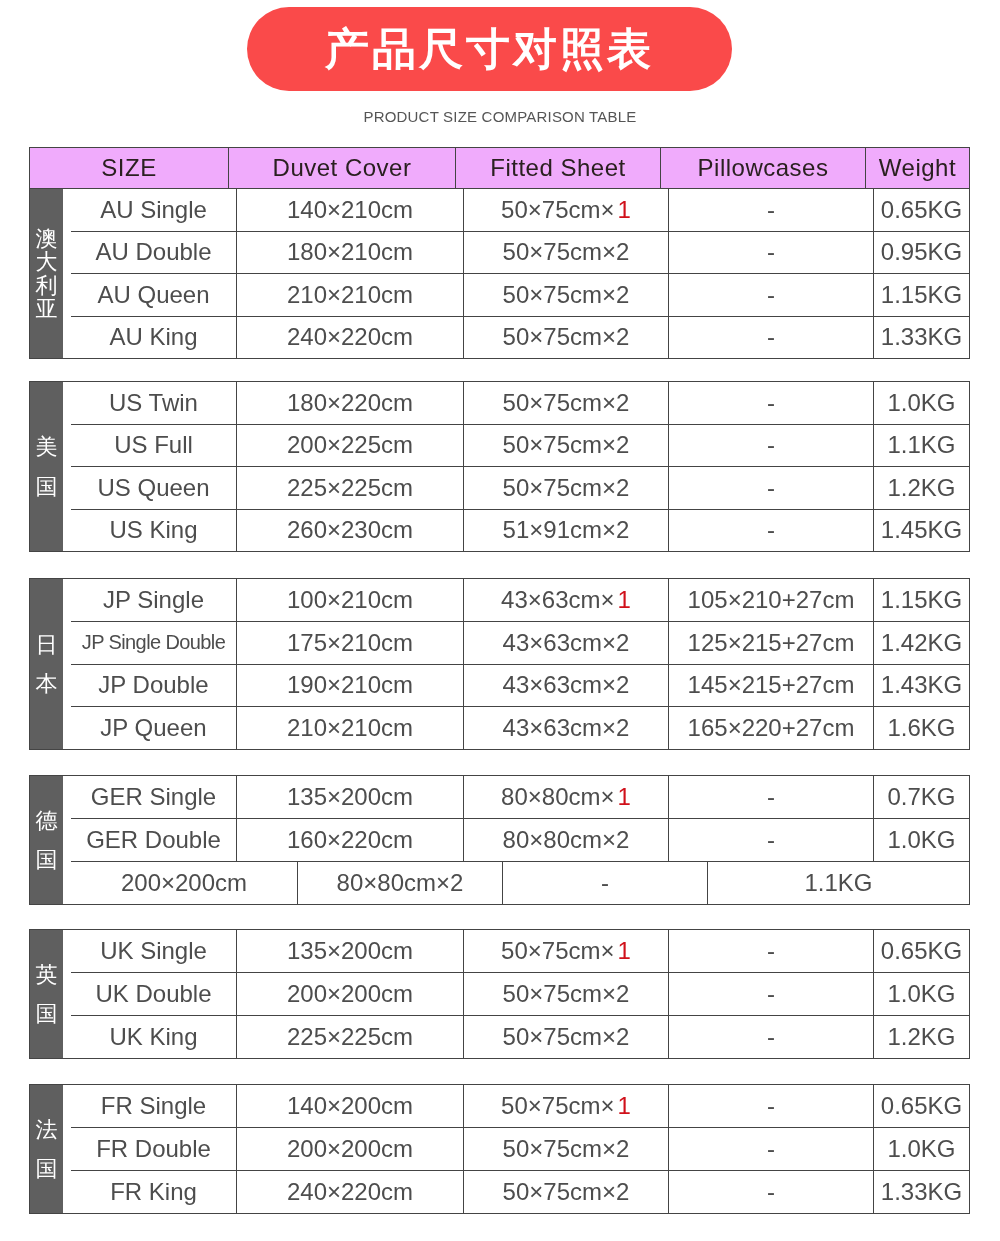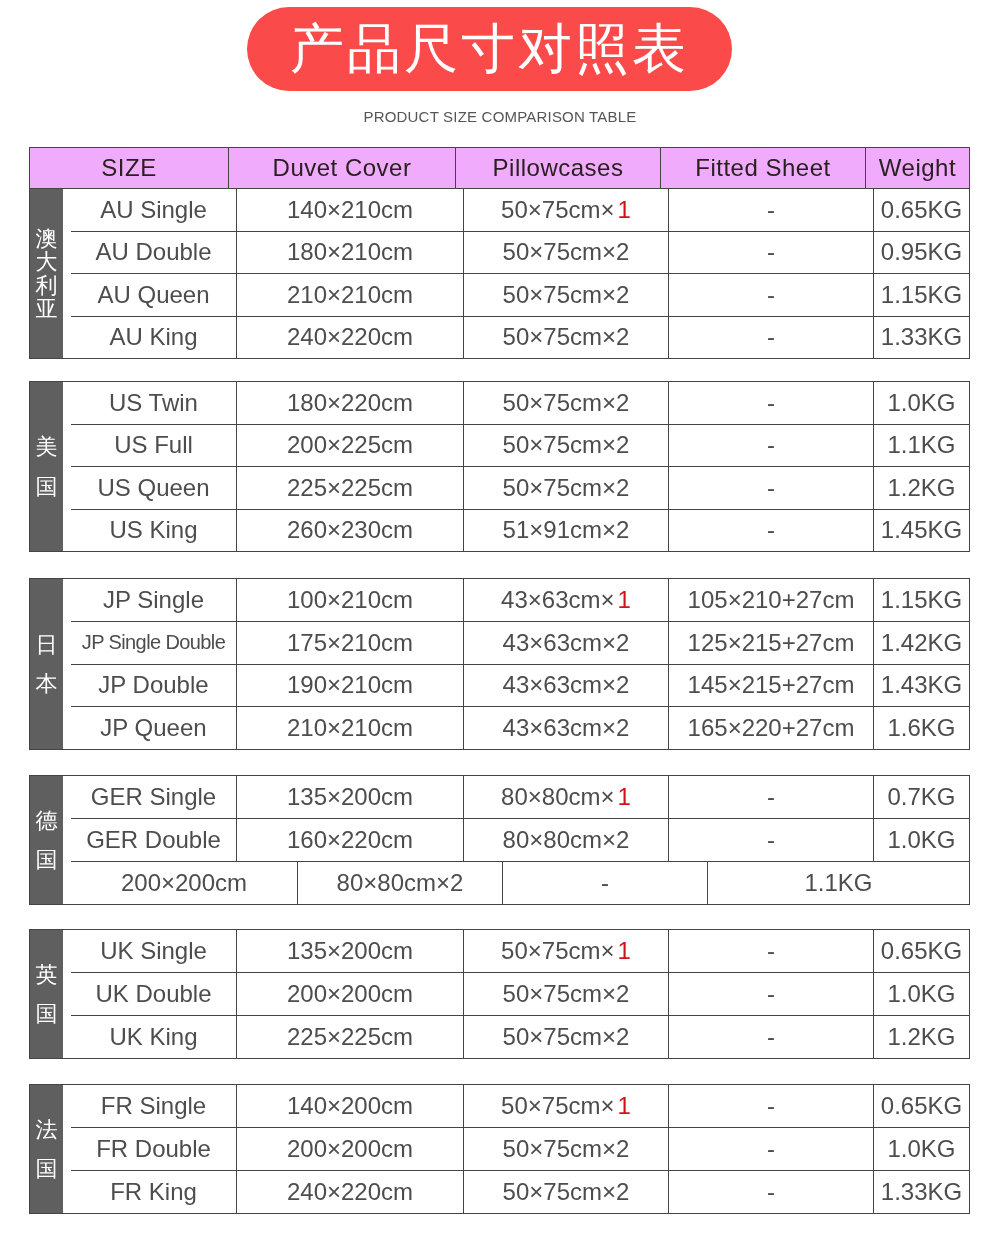--- a/index.html
+++ b/index.html
@@ -5,21 +5,21 @@
     * { box-sizing: border-box; margin: 0; padding: 0; }
     html, body { width: 1000px; height: 1241px; background: #ffffff; overflow: hidden; }
     body { position: relative; font-family: "DejaVu Sans", "Liberation Sans", sans-serif; color: #4a4a4a; }
 
     .title-pill {
       position: absolute; left: 247px; top: 7px; width: 485px; height: 84px;
       border-radius: 42px; background: #fa4a4a;
       display: flex; align-items: center; justify-content: center;
     }
     .title-pill span {
-      color: #ffffff; font-size: 54px; letter-spacing: 3px; font-weight: normal;
+      color: #ffffff; font-size: 44px; letter-spacing: 3px; font-weight: bold;
     }
     .subtitle {
       position: absolute; left: 0; top: 108px; width: 1000px; text-align: center;
       font-family: "Liberation Sans", sans-serif; font-size: 15px; color: #555555; letter-spacing: 0.2px;
     }
 
     .hdr {
       position: absolute; left: 29px; top: 147px; width: 941px; height: 42px;
       background: #f0abfc; border: 1.5px solid #444;
       display: flex;
@@ -59,22 +59,22 @@
 <body>
 
 <div class="title-pill">
   <span>产品尺寸对照表</span>
 </div>
 <div class="subtitle">PRODUCT SIZE COMPARISON TABLE</div>
 
 <div class="hdr">
   <div style="width:199px">SIZE</div>
   <div style="width:227px">Duvet  Cover</div>
+  <div style="width:205px">Fitted Sheet</div>
   <div style="width:205px">Pillowcases</div>
-  <div style="width:205px">Fitted Sheet</div>
   <div style="flex:1">Weight</div>
 </div>
 
 <div id="groups">
     <div class="block" style="top: 189px; height: 170px; border-top: none;">
       <div class="region">
         <span>澳</span>
         <span>大</span>
         <span>利</span>
         <span>亚</span>

